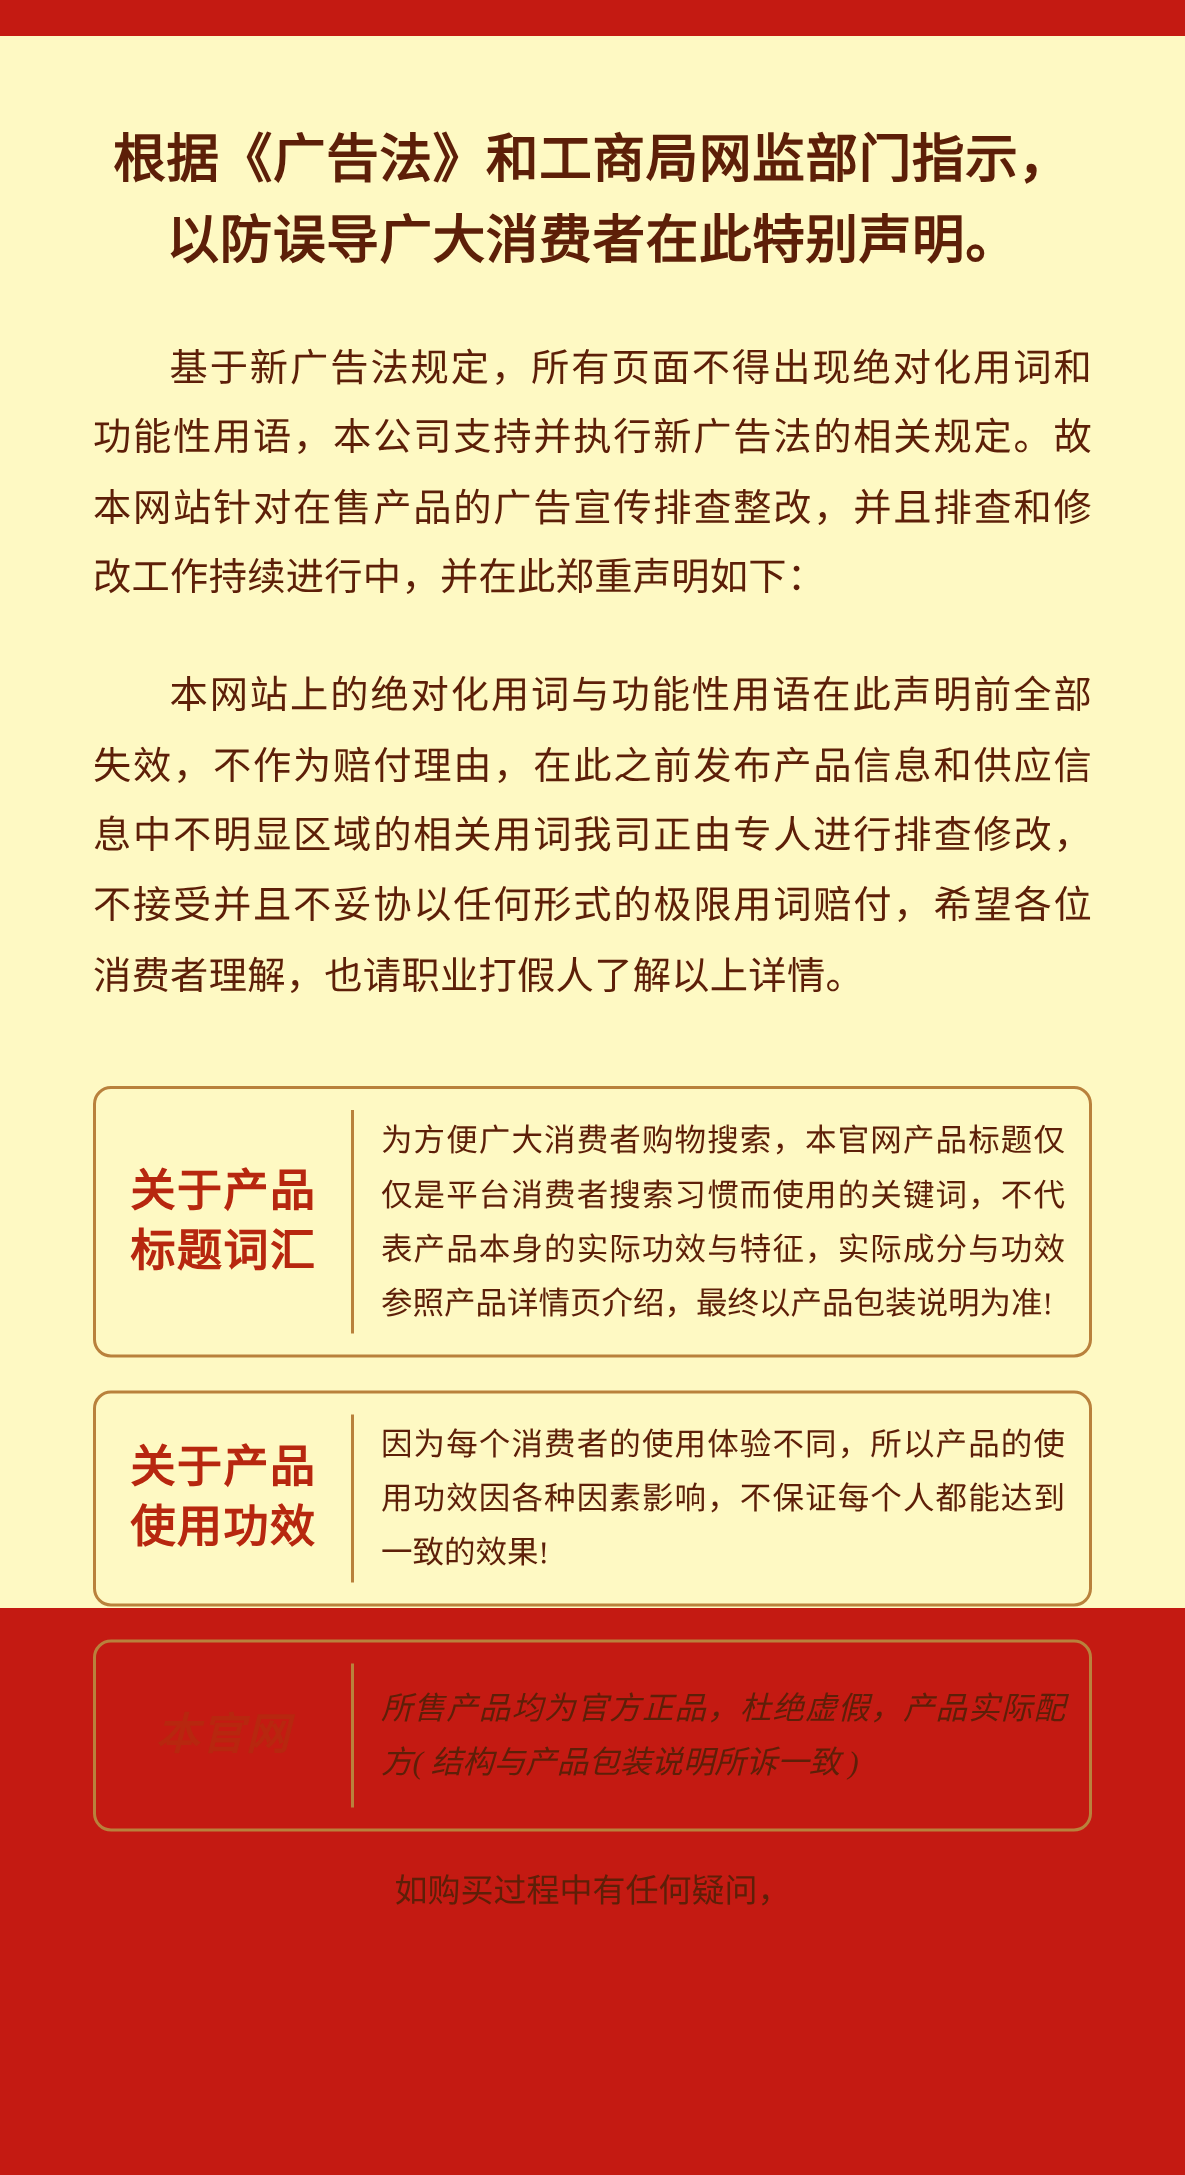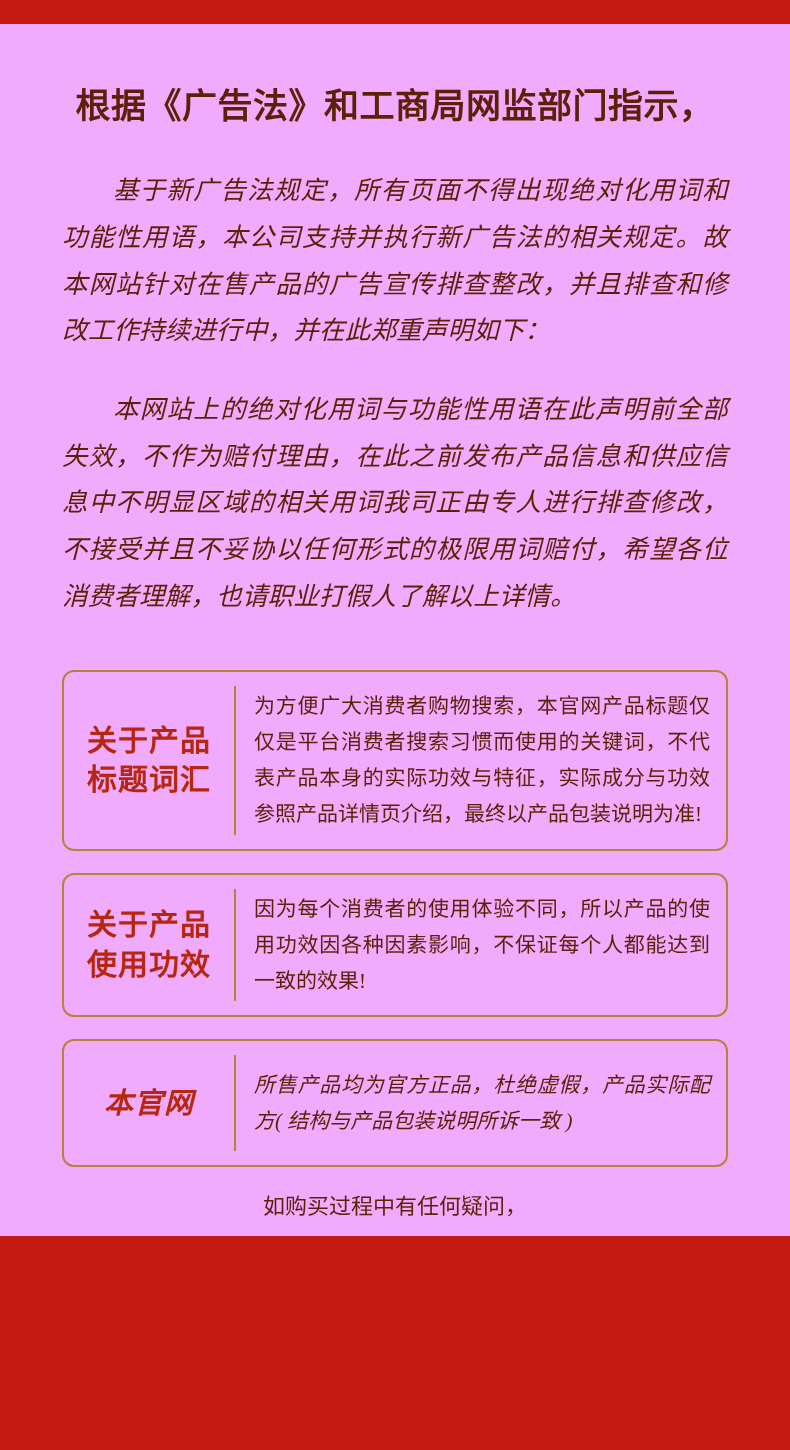--- a/index.html
+++ b/index.html
@@ -31,22 +31,22 @@
     position: absolute;
     bottom: 0; left: 0;
     width: 790px;
     height: 22px;
     background: #c41a12;
   }
   .sheet {
     position: absolute;
     top: 24px; left: 0;
     width: 790px;
-    height: 1212px;
-    background: #f0abfc;
+    height: 1048px;
+    background: #fef9c3;
     box-sizing: border-box;
     padding: 0 62px;
   }
   .headline {
     margin: 0;
     padding-top: 56px;
     color: #5d1f08;
     font-size: 35px;
     font-weight: bold;
     line-height: 1.55;
@@ -57,21 +57,20 @@
     display: block;
   }
   .para {
     color: #5d1f08;
     font-size: 25.5px;
     line-height: 1.83;
     text-align: justify;
     text-justify: inter-ideograph;
     margin: 0;
     letter-spacing: 0.2px;
-    font-style: italic;
   }
   .para.first {
     margin-top: 34px;
     text-indent: 2em;
   }
   .para.second {
     margin-top: 32px;
     text-indent: 2em;
   }
   .cards {
@@ -137,20 +136,21 @@
 <body>
 
 <div class="page">
 
   <div class="band-top"></div>
 
   <div class="sheet">
 
     <h1 class="headline">
       <span class="line1">根据《广告法》和工商局网监部门指示，</span>
+      <span class="line2">以防误导广大消费者在此特别声明。</span>
     </h1>
 
     <p class="para first">基于新广告法规定，所有页面不得出现绝对化用词和功能性用语，本公司支持并执行新广告法的相关规定。故本网站针对在售产品的广告宣传排查整改，并且排查和修改工作持续进行中，并在此郑重声明如下：</p>
     <p class="para second">本网站上的绝对化用词与功能性用语在此声明前全部失效，不作为赔付理由，在此之前发布产品信息和供应信息中不明显区域的相关用词我司正由专人进行排查修改，不接受并且不妥协以任何形式的极限用词赔付，希望各位消费者理解，也请职业打假人了解以上详情。</p>
 
     <div class="cards">
 
       <div class="card card1">
         <div class="card-title">
           <span>关于产品</span>

